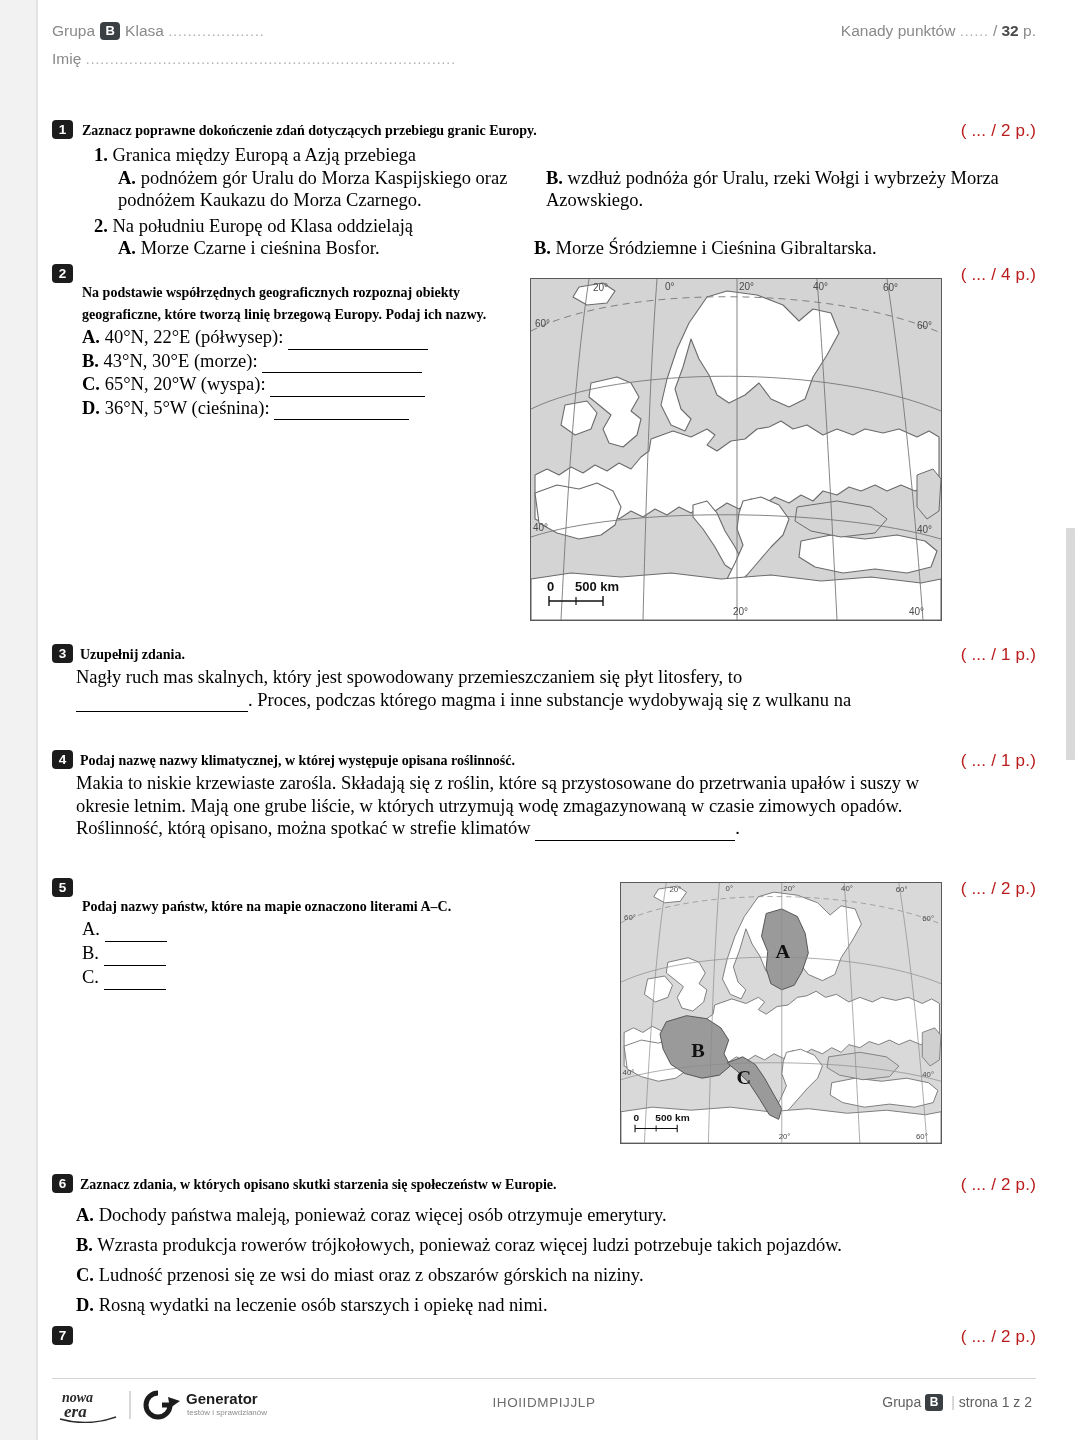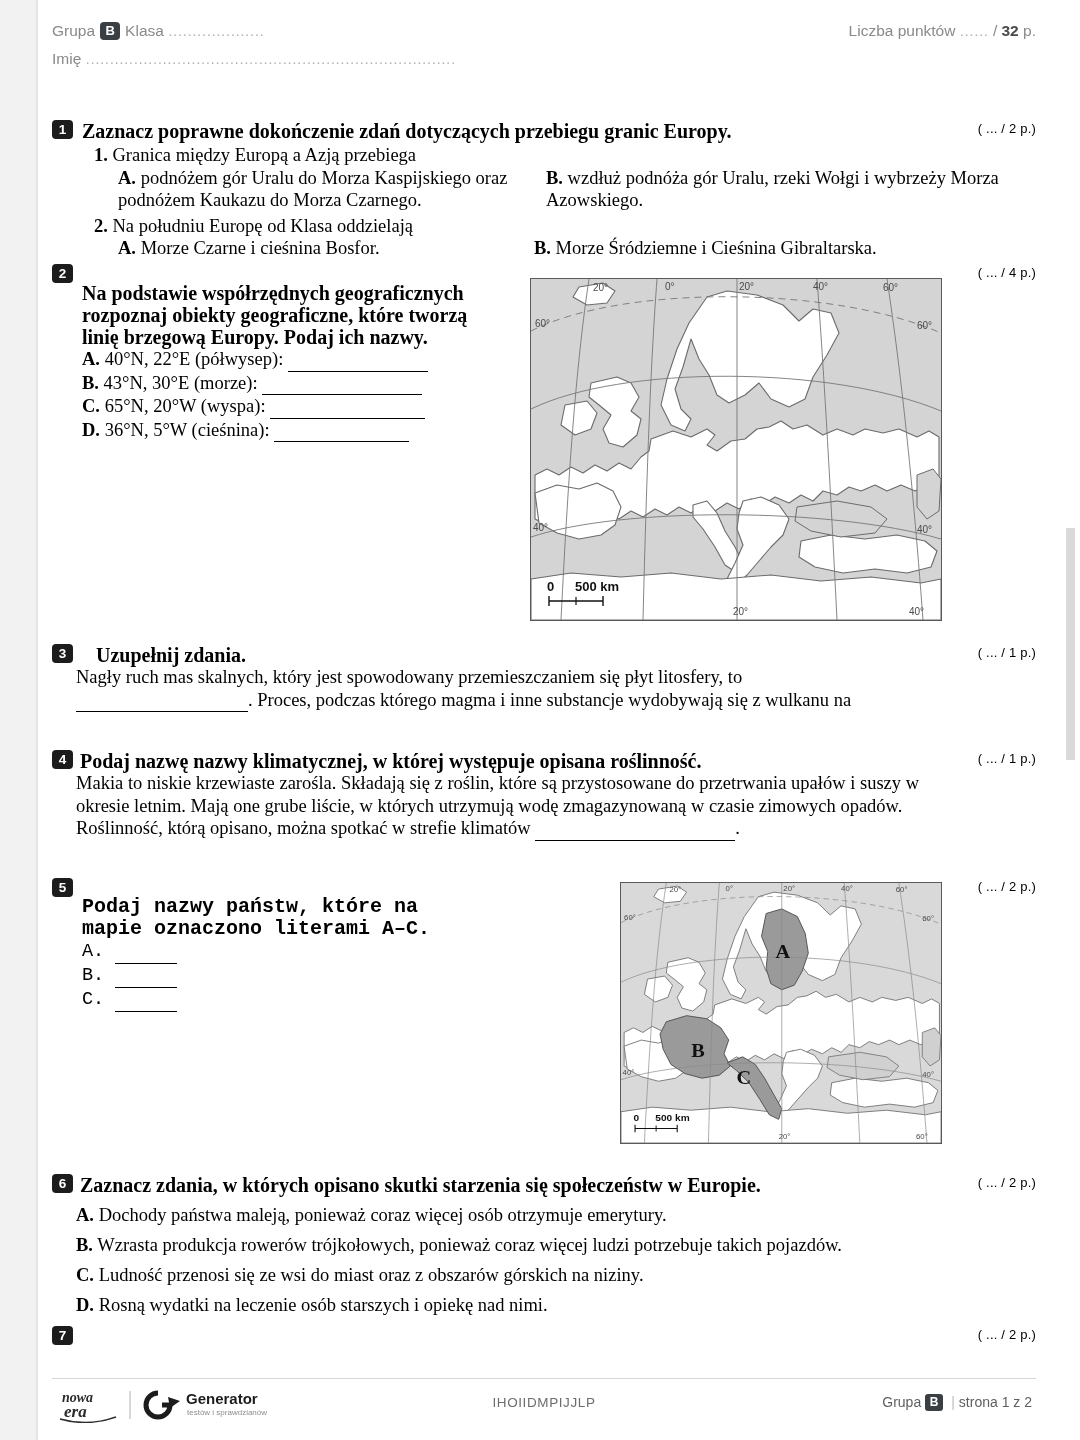--- a/index.html
+++ b/index.html
@@ -93,29 +93,29 @@
     font-family: "Liberation Sans", sans-serif;
     font-weight: bold;
     font-size: 13.5px;
     line-height: 19px;
     text-align: center;
     border-radius: 4px;
   }
   .pts {
     position: absolute; right: 0; top: 1px;
     font-family: "Liberation Sans", sans-serif;
-    font-size: 13px;
-    color: #000000;
+    font-size: 17px;
+    color: #b91c1c;
     white-space: nowrap;
     letter-spacing: 0.2px;
   }
   .qbody { padding-left: 30px; }
   .qtitle {
     font-weight: bold;
-    font-size: 20px;
+    font-size: 14px;
     line-height: 22px;
     color: #000;
     margin: 0;
   }
   .qtext {
     font-size: 18.5px;
     line-height: 22.5px;
     color: #000;
     margin: 0;
   }
@@ -137,21 +137,21 @@
   
   .mapbox {
     position: absolute;
     border: 1px solid #5a5a5a;
     background: #a21caf;
     overflow: hidden;
   }
   .mapbox svg { display: block; }
 
   
-  .q5-body { padding-left: 30px; width: 430px; font-family: Liberation Mono, monospace; }
+  .q5-body { padding-left: 30px; width: 430px; }
   .q5-ans div { font-size: 18.5px; line-height: 23px; }
 
   
   .q6-opt { font-size: 18.5px; line-height: 30px; padding-left: 24px; }
 
   
   .footer {
     position: absolute; left: 14px; right: 14px; top: 1378px;
     height: 52px;
     border-top: 1px solid #d6d6d6;
@@ -195,21 +195,21 @@
 
   <div class="sheet">
 
     <div class="hdr">
       <div class="hdr-row1">
         <div class="hdr-left">
           <span>Grupa</span><span class="grp-badge">B</span><span>Klasa</span>
           <span class="dots">....................</span>
         </div>
         <div class="hdr-right">
-          <span>Liczba punktów</span>
+          <span>Kanady punktów</span>
           <span class="dots">......</span>
           <span>/</span>
           <b>32</b>
           <span>p.</span>
         </div>
       </div>
       <div class="hdr-row2">
         <span>Imię</span>
         <span class="dots">.............................................................................</span>
       </div>
@@ -366,21 +366,21 @@
           <line x1="18" y1="317" x2="18" y2="327" stroke="#111" stroke-width="1.4"></line>
           <line x1="45" y1="318" x2="45" y2="326" stroke="#111" stroke-width="1.2"></line>
           <line x1="72" y1="317" x2="72" y2="327" stroke="#111" stroke-width="1.4"></line>
         </g>
       </svg>
     </div>
 
     <div class="q" style="top:644px;">
       <div class="qnum">3</div>
       <div class="pts">( ... / 1 p.)</div>
-      <div class="qbody" style="padding-left:44px;">
+      <div class="qbody" style="padding-left:28px;">
         <p class="qtitle">Uzupełnij zdania.</p>
       </div>
       <div style="padding-left:24px;">
         <div class="qtext">Nagły ruch mas skalnych, który jest spowodowany przemieszczaniem się płyt litosfery, to</div>
         <div class="qtext">
           <span class="ul" style="width:172px;">&nbsp;</span><span>. Proces, podczas którego magma i inne substancje wydobywają się z wulkanu na</span>
         </div>
       </div>
     </div>
 

